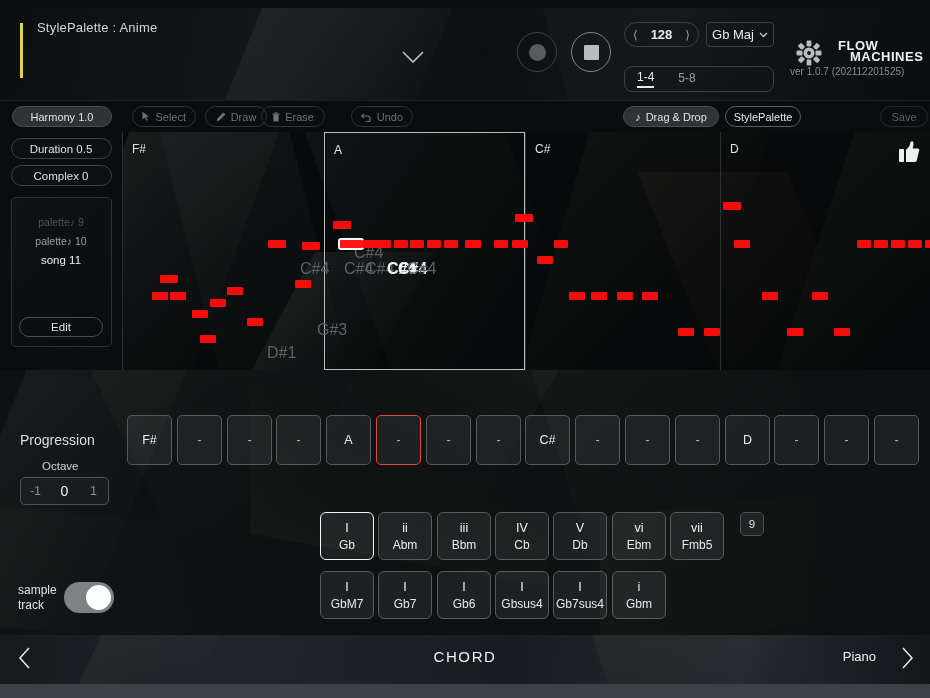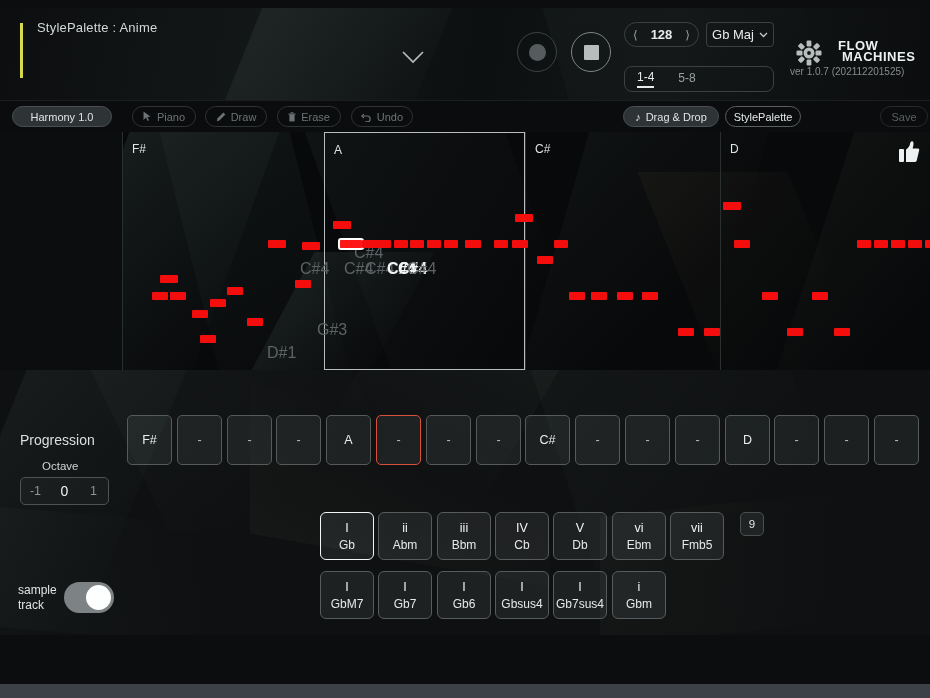--- a/index.html
+++ b/index.html
@@ -74,21 +74,21 @@
   }
   .bars-box span { font-size:12px; color:#9ba1a3; cursor:pointer; padding-bottom:2px; }
   .bars-box span.on { color:#e8ebec; border-bottom:2px solid #e8ebec; }
 
   .gear { position:absolute; left:794px; top:30px; z-index:3; cursor:pointer; }
   .logo {
     position:absolute; left:838px; top:32px; z-index:3; color:#eef1f2;
     font-size:13px; font-weight:bold; letter-spacing:.5px; line-height:11px;
     font-family:"Liberation Sans", sans-serif; text-align:left;
   }
-  .logo .l2 { margin-left:4px; }
+  .logo .l2 { margin-left:12px; }
   .ver { position:absolute; left:790px; top:58px; z-index:3; color:#878d8f; font-size:10px; }
 
   
   .toolbar {
     position:absolute; left:0; top:100px; width:930px; height:32px;
     background:#0a0c0d; border-top:1px solid #1b1e1f;
   }
   .tbtn {
     position:absolute; top:5px; height:21px; border:1px solid #3a4042; border-radius:11px;
     display:flex; align-items:center; justify-content:center; gap:5px;
@@ -277,29 +277,29 @@
     </div>
     <div class="ver">ver 1.0.7 (202112201525)</div>
   </div>
 
   <div class="toolbar">
     <div class="tbtn lit" style="left:12px;  width:100px;">Harmony 1.0</div>
     <div class="tbtn dim" style="left:132px; width:64px;">
       <svg width="9" height="11" viewBox="0 0 9 11">
           <path d="M0.5 0.5 L0.5 9 L3 6.6 L4.6 10 L6 9.3 L4.4 6 L7.6 5.8 Z" fill="#6d7375"></path>
         </svg>
-      <span>Piano</span>
+      <span>Select</span>
     </div>
     <div class="tbtn dim" style="left:205px; width:62px;">
       <svg width="10" height="10" viewBox="0 0 10 10">
           <path d="M7.4 0.6 L9.4 2.6 L3.4 8.6 L0.8 9.2 L1.4 6.6 Z" fill="#6d7375"></path>
         </svg>
       <span>Draw</span>
     </div>
-    <div class="tbtn dim" style="left:277px; width:64px;">
+    <div class="tbtn dim" style="left:261px; width:64px;">
       <svg width="8" height="10" viewBox="0 0 8 10">
           <rect x="0.5" y="1.6" width="7" height="1.2" fill="#6d7375"></rect>
           <rect x="1.4" y="3" width="5.2" height="6.4" fill="#6d7375"></rect>
           <rect x="2.6" y="0.3" width="2.8" height="1.2" fill="#6d7375"></rect>
         </svg>
       <span>Erase</span>
     </div>
     <div class="tbtn dim" style="left:351px; width:62px;">
       <svg width="11" height="10" viewBox="0 0 11 10">
           <path d="M3 2 L0.8 4 L3 6" stroke="#6d7375" stroke-width="1.2" fill="none"></path>
@@ -309,20 +309,30 @@
     </div>
 
     <div class="tbtn lit" style="left:623px; width:96px;">
       <span style="font-size:11px;">♪</span>
       <span>Drag &amp; Drop</span>
     </div>
     <div class="tbtn on" style="left:725px; width:76px;">StylePalette</div>
     <div class="tbtn ghost" style="left:880px; width:48px;">Save</div>
   </div>
 
+  <div class="leftcol">
+    <div class="pill">Duration 0.5</div>
+    <div class="pill">Complex 0</div>
+    <div class="palette-box">
+      <div class="it d1">palette♪ 9</div>
+      <div class="it d2">palette♪ 10</div>
+      <div class="it d3">song 11</div>
+      <div class="edit-btn">Edit</div>
+    </div>
+  </div>
 
   <div class="roll">
     <div class="rollbg">
       <i style="left:-40px;top:-20px;width:150px;height:300px;background:linear-gradient(120deg,rgba(52,66,63,.34),rgba(8,9,10,0));transform:skewX(-20deg);"></i>
       <i style="left:70px;top:0;width:130px;height:260px;background:linear-gradient(150deg,rgba(38,50,48,.30),rgba(8,9,10,0));transform:skewX(14deg);"></i>
       <i style="left:150px;top:120px;width:120px;height:160px;background:linear-gradient(110deg,rgba(60,74,70,.28),rgba(8,9,10,0));transform:skewX(-28deg);"></i>
       <i style="left:230px;top:-30px;width:200px;height:320px;background:linear-gradient(135deg,rgba(42,52,50,.26),rgba(8,9,10,0) 72%);transform:skewX(20deg);"></i>
       <i style="left:430px;top:-10px;width:180px;height:280px;background:linear-gradient(125deg,rgba(46,56,52,.20),rgba(8,9,10,0) 70%);transform:skewX(-16deg);"></i>
       <i style="left:560px;top:40px;width:150px;height:220px;background:linear-gradient(140deg,rgba(70,66,48,.16),rgba(8,9,10,0) 70%);transform:skewX(22deg);"></i>
       <i style="left:690px;top:-20px;width:160px;height:300px;background:linear-gradient(120deg,rgba(54,58,50,.18),rgba(8,9,10,0) 72%);transform:skewX(-18deg);"></i>
@@ -501,15 +511,29 @@
   <div class="badge9">9</div>
 
   <div class="sample-lab">
     <div>sample</div>
     <div>track</div>
   </div>
   <div class="toggle">
     <div class="knob"></div>
   </div>
 
+  <div class="bottom">
+    <div class="nav-l">
+      <svg width="14" height="22" viewBox="0 0 14 22">
+          <path d="M11 1 L2 11 L11 21" stroke="#dfe3e4" stroke-width="1.6" fill="none"></path>
+        </svg>
+    </div>
+    <div class="chord-title">CHORD</div>
+    <div class="piano-lab">Piano</div>
+    <div class="nav-r">
+      <svg width="14" height="22" viewBox="0 0 14 22">
+          <path d="M3 1 L12 11 L3 21" stroke="#dfe3e4" stroke-width="1.6" fill="none"></path>
+        </svg>
+    </div>
+  </div>
   <div class="footer"></div>
 
 </div>
 
 </body></html>

